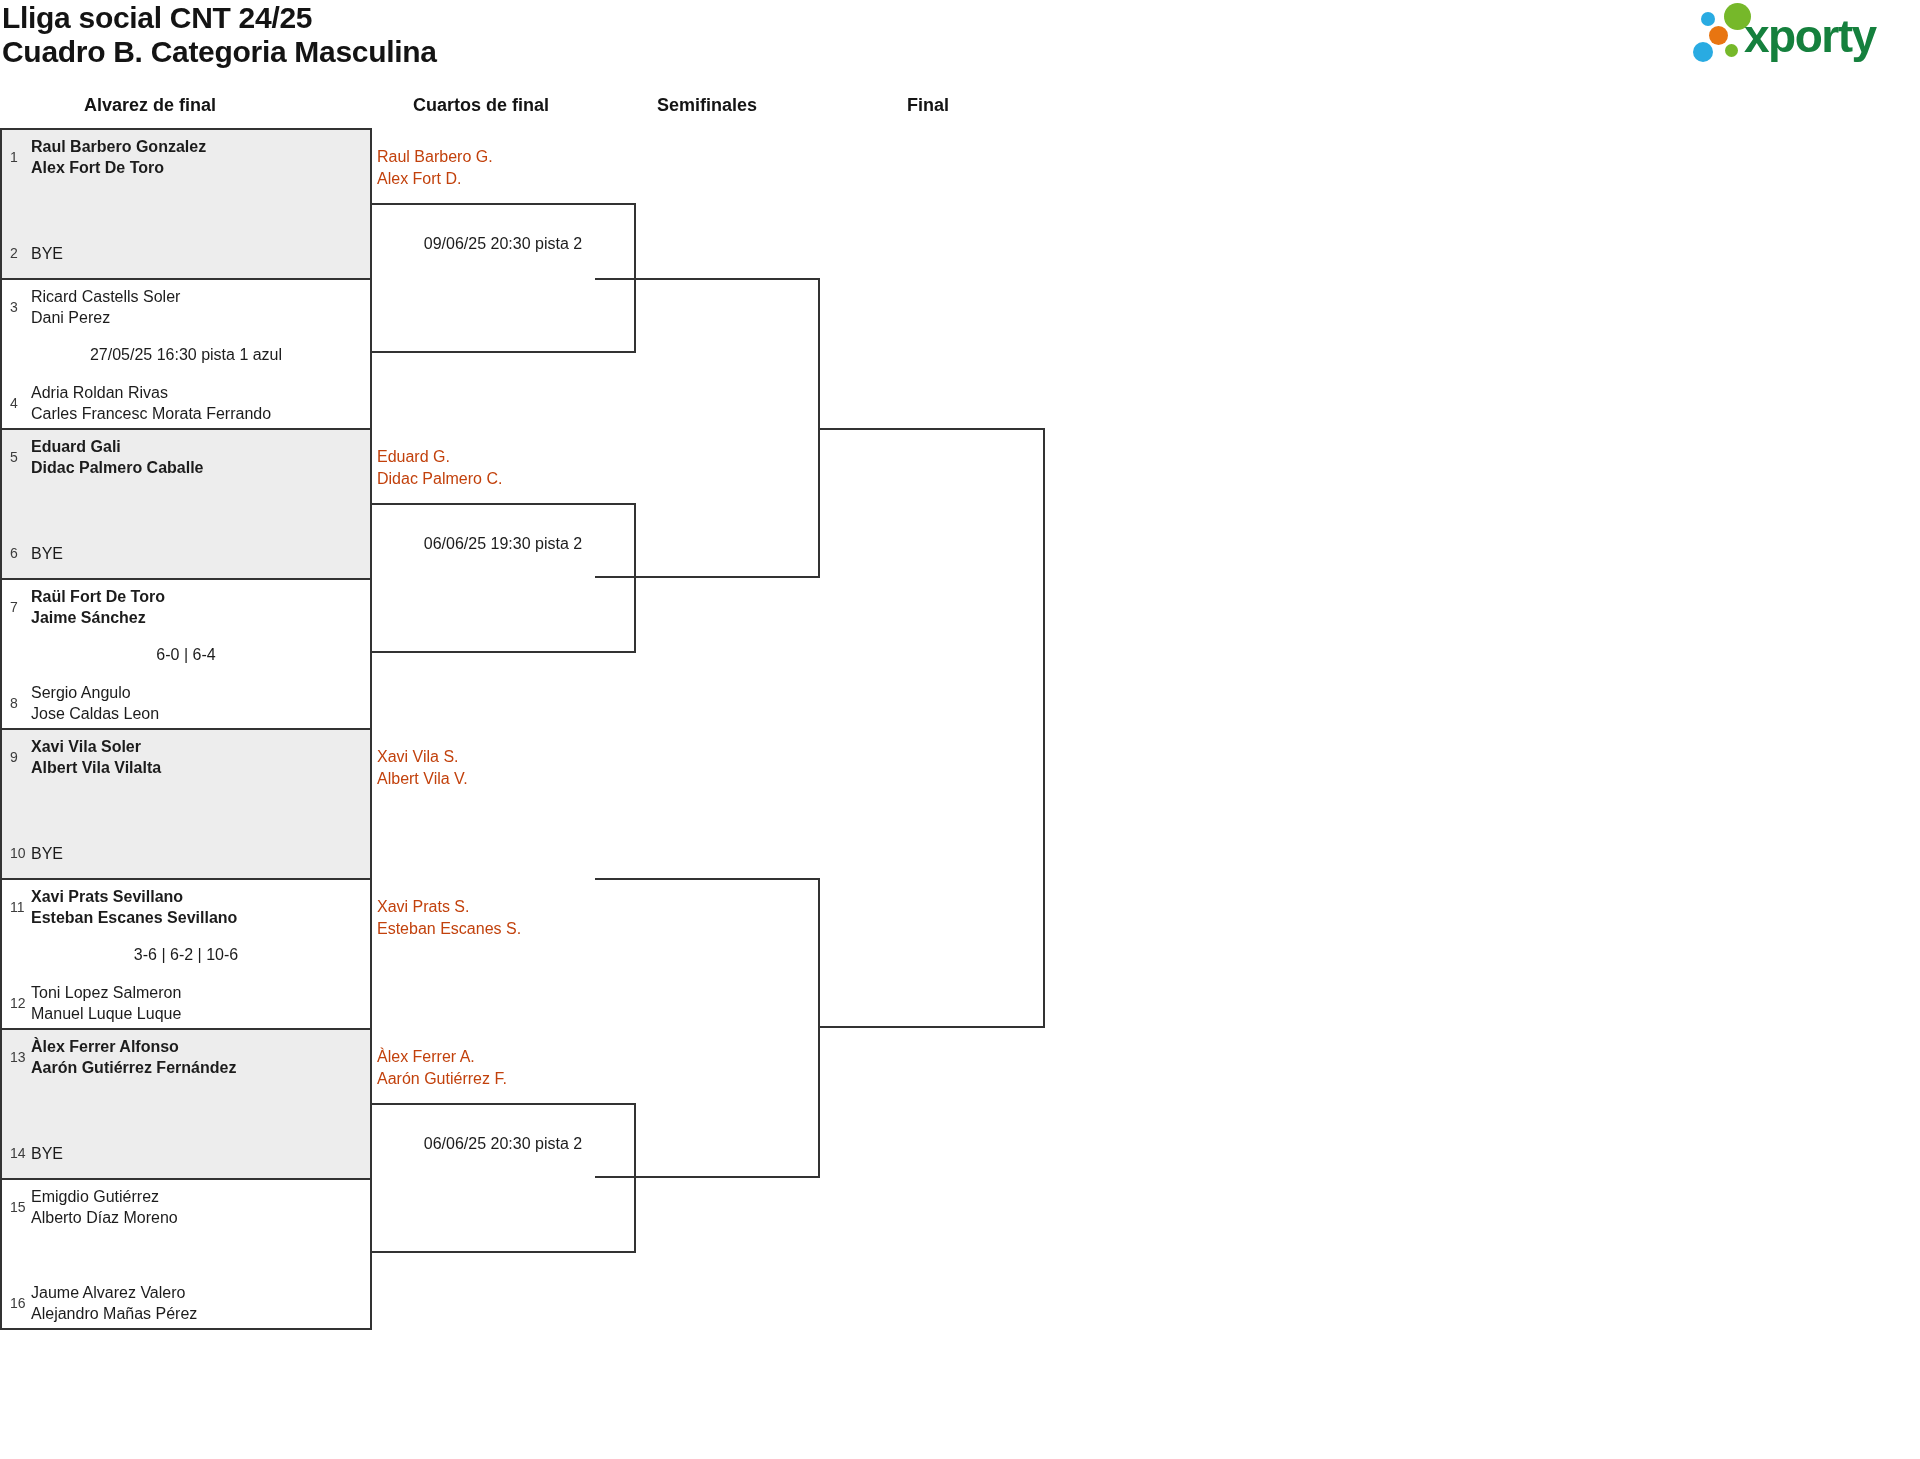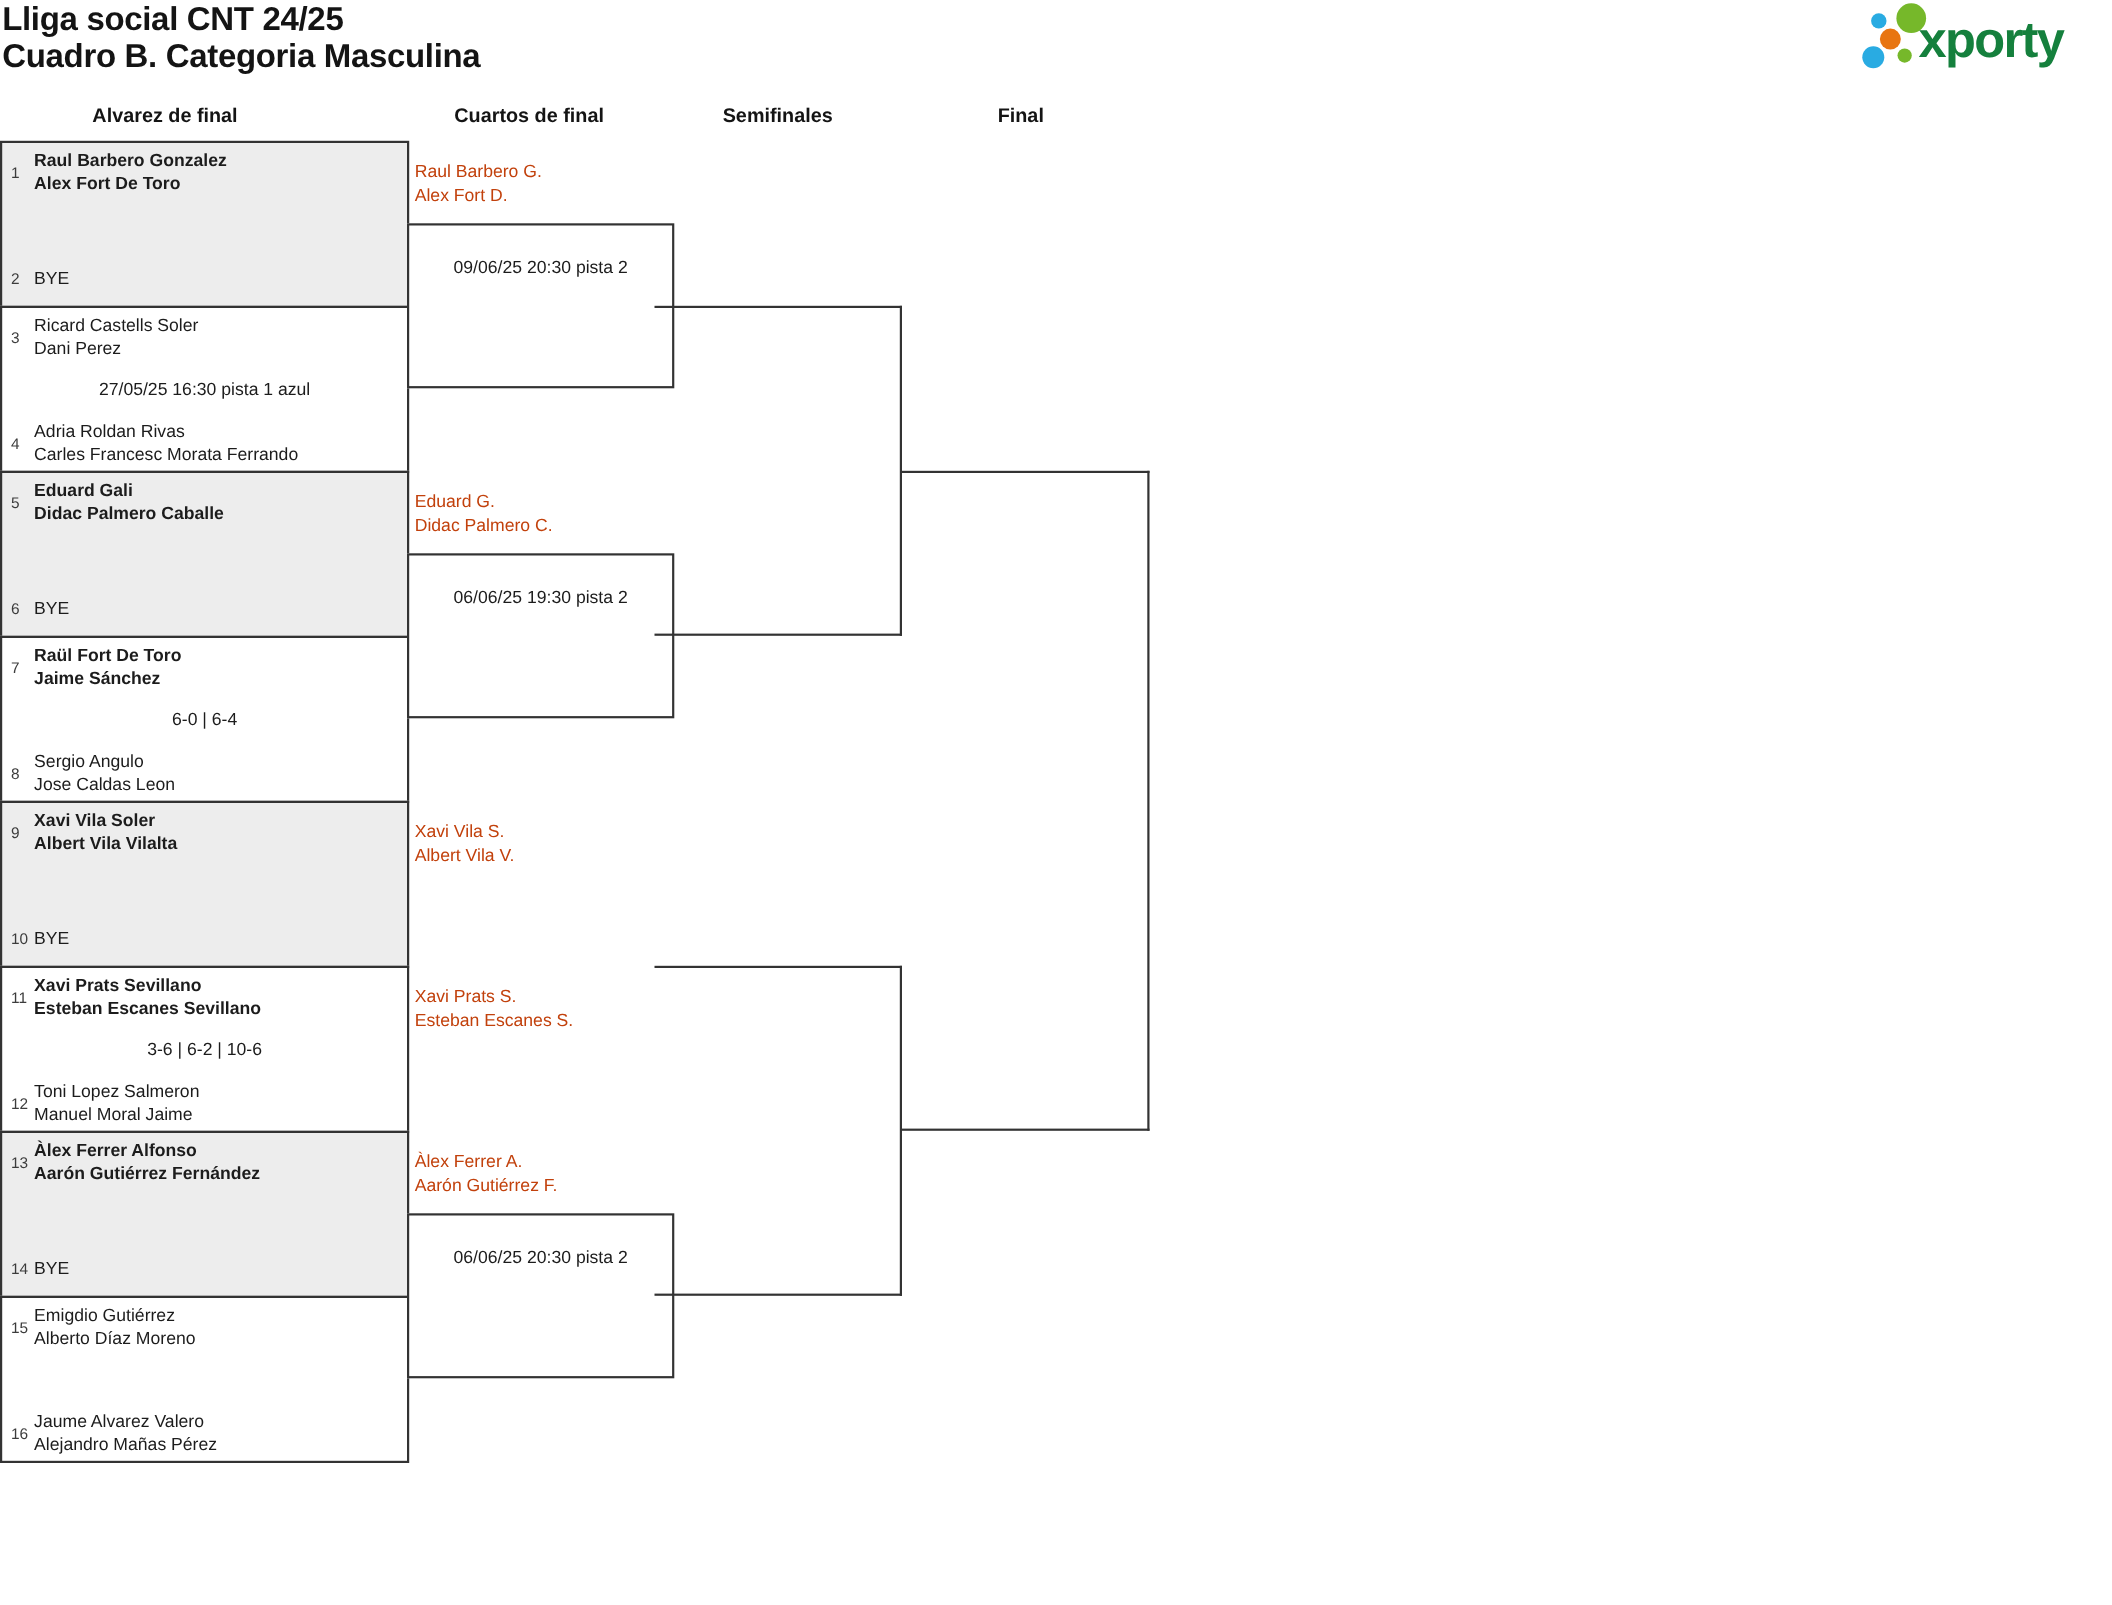--- a/index.html
+++ b/index.html
@@ -18,21 +18,21 @@
   .o-box.alt{background:#ededed;}
 
   .slot{position:absolute;left:0;right:0;display:flex;align-items:center;}
   .slot-top{top:5px;height:44px;}
   .slot-bottom{top:101px;height:44px;}
   .seed{flex:0 0 21px;padding-left:8px;font-size:14px;color:#3c3c3c;}
   .names{flex:1;font-size:16px;line-height:21px;color:#1c1c1c;}
   .names.bold{font-weight:700;}
   .match-info{position:absolute;left:0;right:0;top:64px;text-align:center;font-size:16px;line-height:22px;color:#1c1c1c;}
 
-  .qf-box{position:absolute;left:370px;width:243px;height:150px;border:2px solid #333333;box-sizing:border-box;background:#ffffff;}
+  .qf-box{position:absolute;left:370px;width:266px;height:150px;border:2px solid #333333;box-sizing:border-box;background:#ffffff;}
   .qf-date{position:absolute;left:0;right:0;top:28px;text-align:center;font-size:16px;line-height:22px;color:#1c1c1c;}
 
   .winners{position:absolute;left:377px;width:213px;font-size:16px;line-height:22px;color:#c2410c;}
 
   .sf-box{position:absolute;left:595px;width:225px;height:300px;border:2px solid #333333;border-left:none;box-sizing:border-box;background:transparent;}
   .sf-1{top:278px;}
   .sf-2{top:878px;}
   .final-box{position:absolute;left:820px;top:428px;width:225px;height:600px;border:2px solid #333333;border-left:none;box-sizing:border-box;background:transparent;}
 
   .logo{position:absolute;left:1680px;top:0;width:240px;height:70px;}
@@ -164,21 +164,21 @@
       <div class="names bold">
         <div>Xavi Prats Sevillano</div>
         <div>Esteban Escanes Sevillano</div>
       </div>
     </div>
     <div class="match-info">3-6 | 6-2 | 10-6</div>
     <div class="slot slot-bottom">
       <span class="seed">12</span>
       <div class="names">
         <div>Toni Lopez Salmeron</div>
-        <div>Manuel Moral Jaime</div>
+        <div>Manuel Luque Luque</div>
       </div>
     </div>
   </div>
 
   <div class="o-box alt" style="top:1028px">
     <div class="slot slot-top">
       <span class="seed">13</span>
       <div class="names bold">
         <div>Àlex Ferrer Alfonso</div>
         <div>Aarón Gutiérrez Fernández</div>

